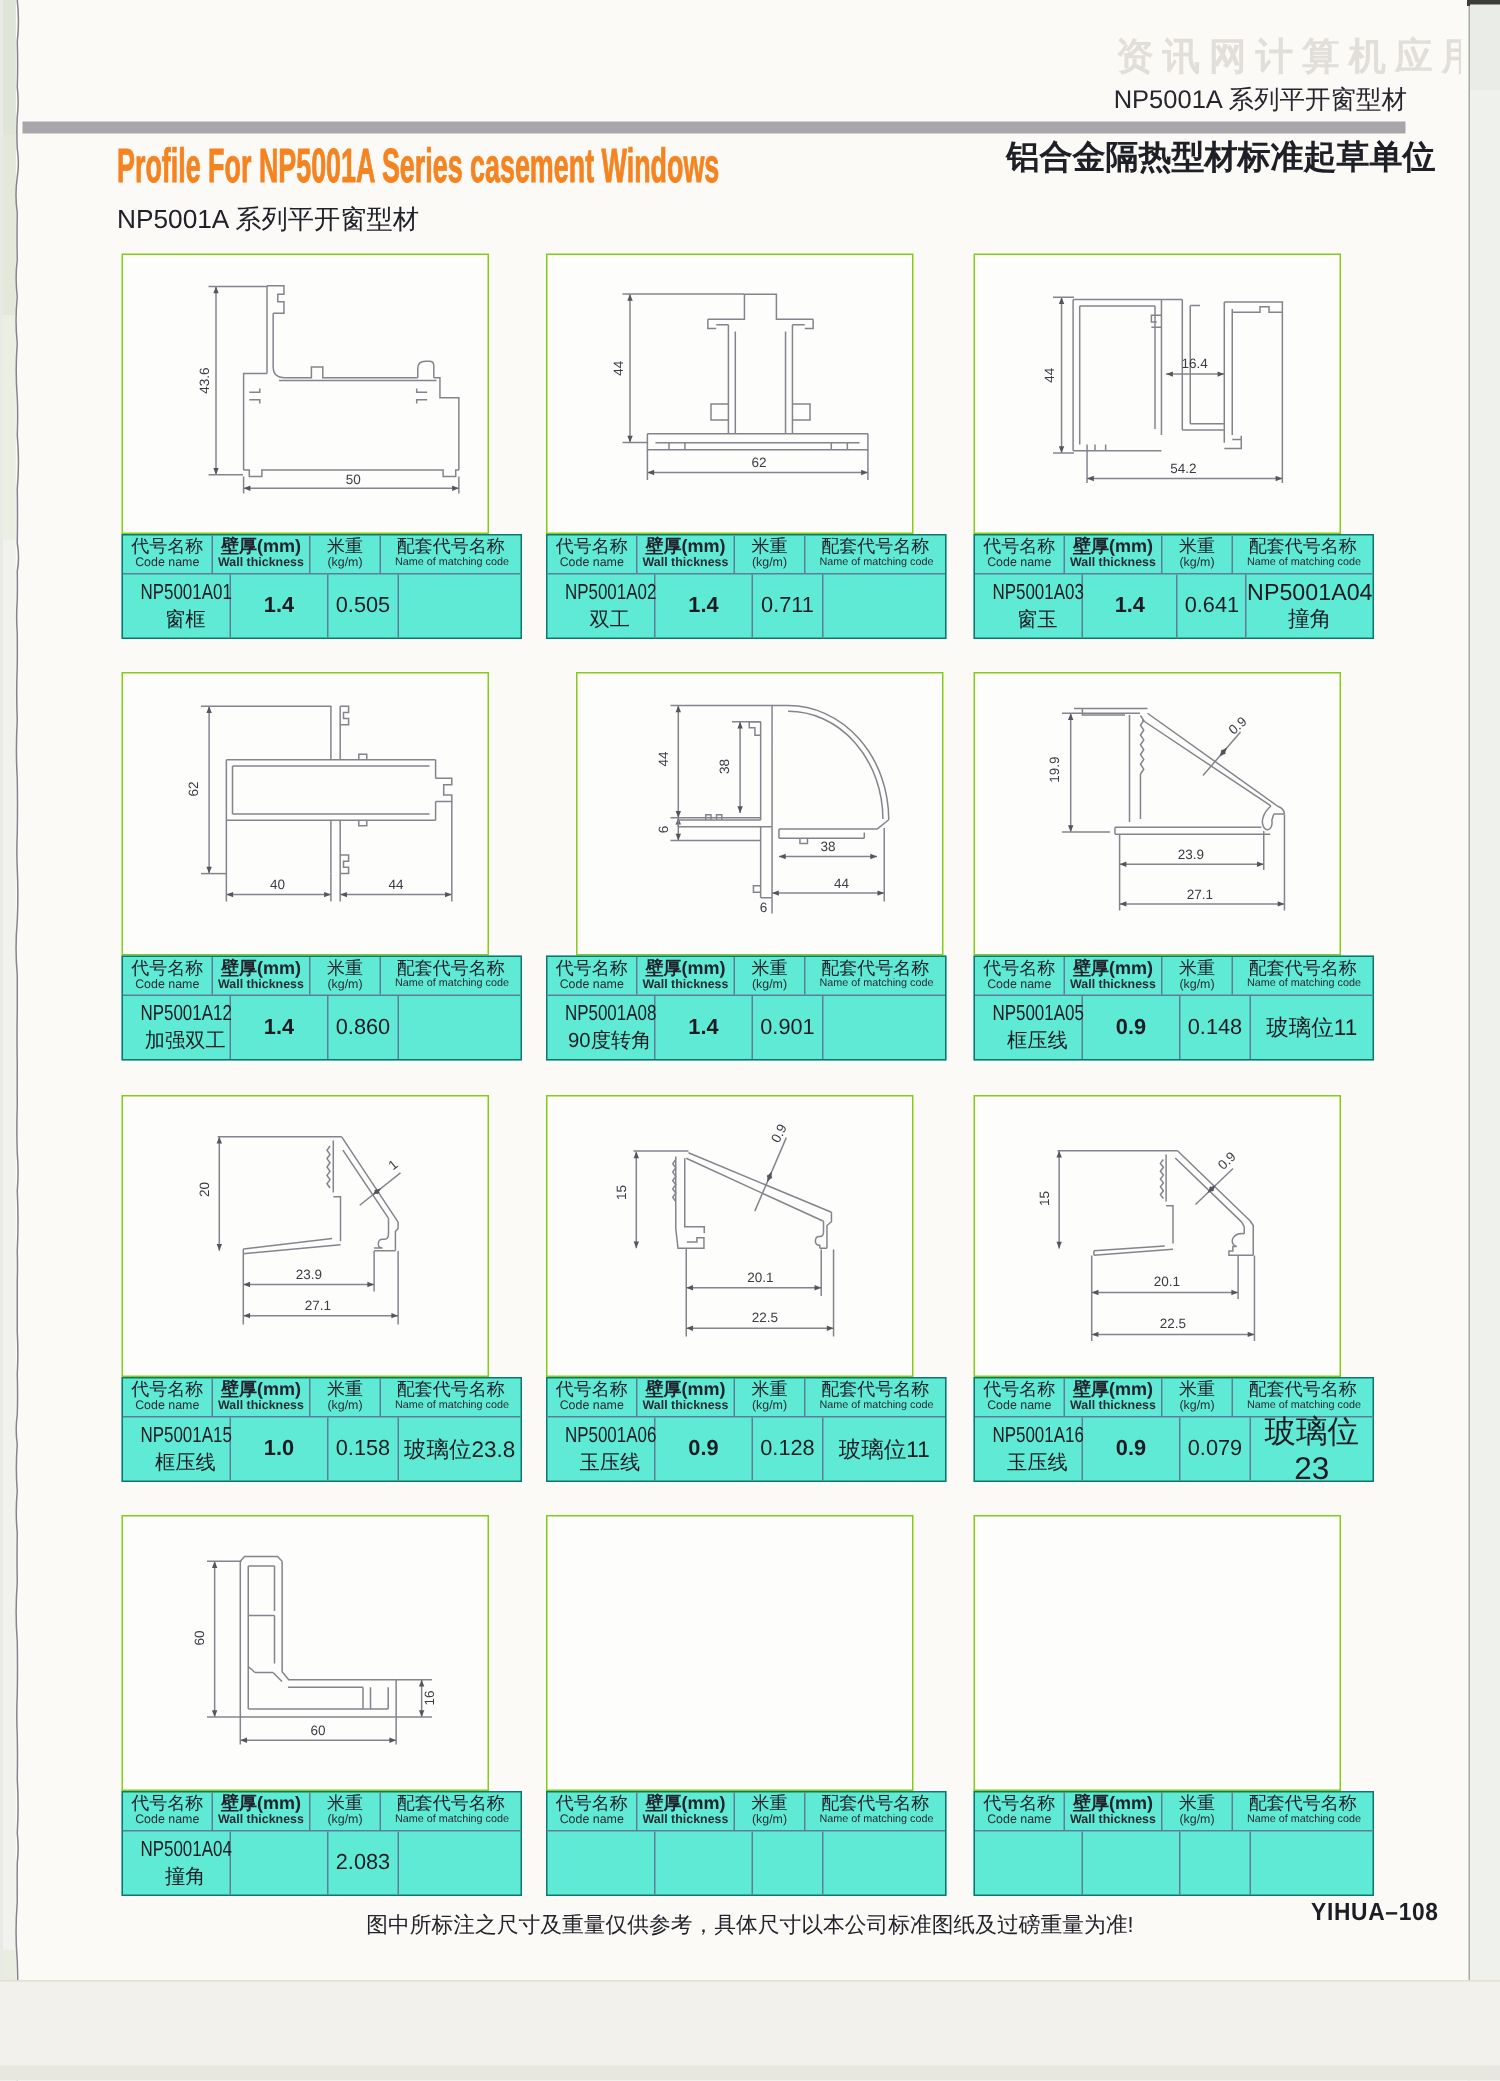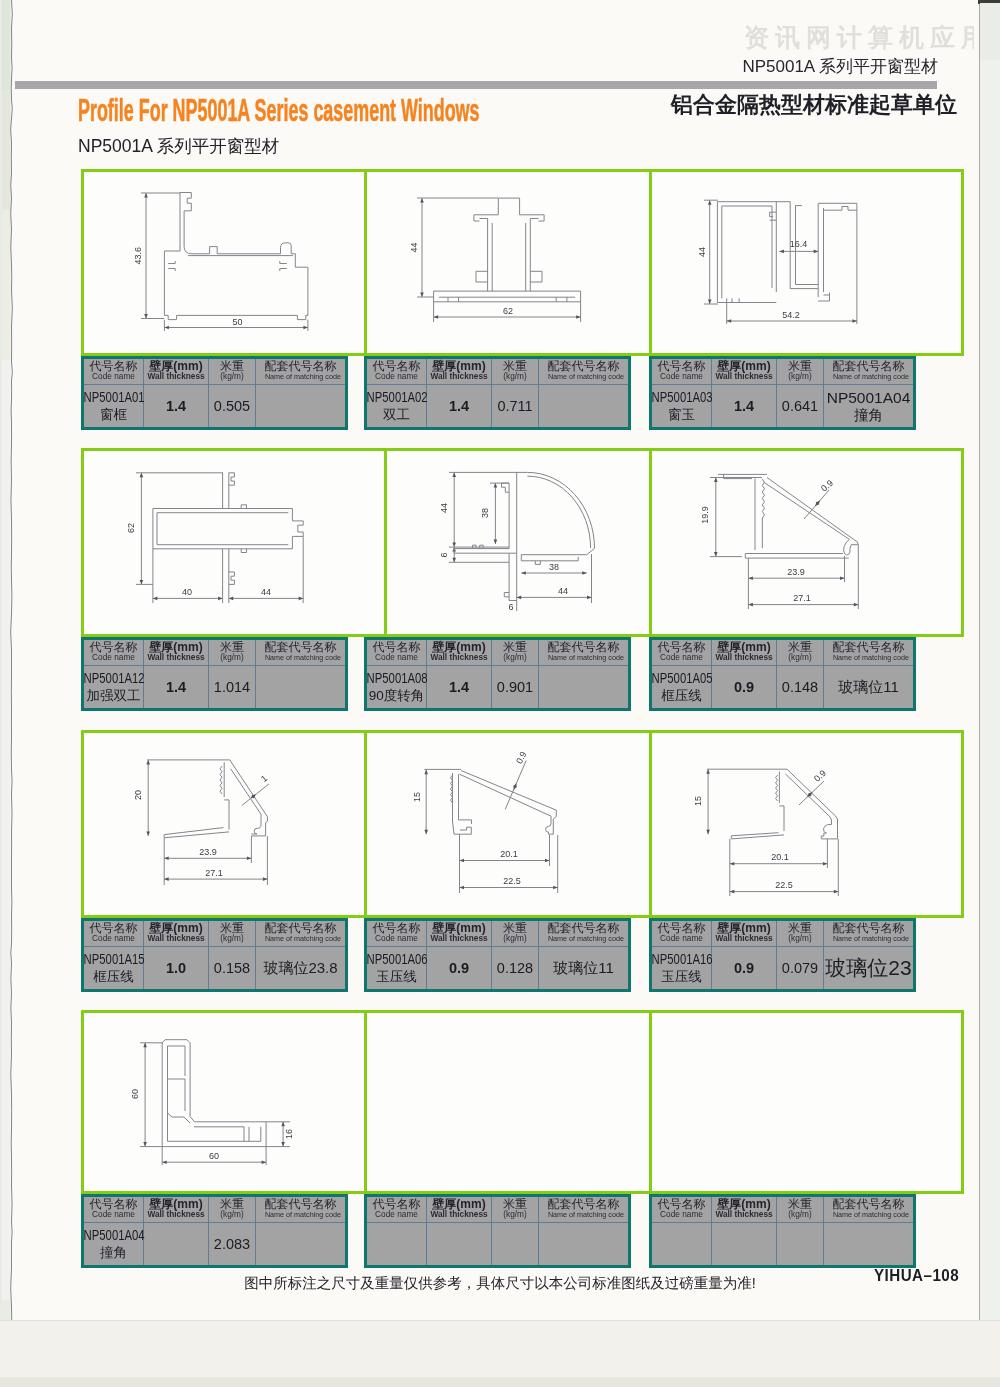--- a/index.html
+++ b/index.html
@@ -1,21 +1,21 @@
 <!DOCTYPE html>
 <html><head>
 <meta charset="utf-8">
 <style>
 html,body{margin:0;padding:0;}
 body{width:1000px;height:1387px;position:relative;background:#fbfaf7;font-family:"Liberation Sans",sans-serif;overflow:hidden;}
 .abs{position:absolute;}
-.draw{position:absolute;width:315px;border:3px solid #84cc16;background:#fdfdfb;box-sizing:border-box;}
-.tb{position:absolute;width:267px;box-sizing:border-box;border:3px solid #0f766e;background:#a3a3a3;}
+.draw{position:absolute;width:245px;border:1px solid #84cc16;background:#fdfdfb;box-sizing:border-box;}
+.tb{position:absolute;width:267px;box-sizing:border-box;border:1px solid #0f766e;background:#5eead4;}
 .hrow{height:25px;border-bottom:1px solid #5e7e97;display:flex;}
-.drow{display:flex;}
+.drow{display:flex;padding-left:12px;}
 .hc{box-sizing:border-box;border-right:1px solid #5e7e97;text-align:center;color:#23232e;overflow:hidden;}
 .hc:last-child,.dc:last-child{border-right:none;}
 .dc{box-sizing:border-box;border-right:1px solid #5e7e97;text-align:center;color:#1b1b24;display:flex;flex-direction:column;justify-content:center;}
 .w1{width:60px;}.w2{width:65px;font-weight:bold;}.w3{width:47px;}.w4{flex:1;}
 .cn{font-size:12px;line-height:13px;margin-top:1px;letter-spacing:0;}
 .en{font-size:9px;line-height:9px;transform:scale(0.92);transform-origin:center top;color:#2a2a35;}
 .en4{font-size:9px;line-height:9px;transform:scale(0.80);transform-origin:center top;color:#2a2a35;white-space:nowrap;}
 .code{font-size:14.5px;line-height:17px;}
 .code span{display:inline-block;margin-left:-9px;transform:scaleX(0.78);transform-origin:center;white-space:nowrap;}
 .codeb{font-size:15.5px;line-height:18px;}
@@ -253,21 +253,21 @@
         <div class="cn">配套代号名称</div>
         <div class="en4">Name of matching code</div>
       </div>
     </div>
     <div class="drow" style="height:42px">
       <div class="dc w1">
         <div class="code"><span>NP5001A12</span></div>
         <div class="cjk">加强双工</div>
       </div>
       <div class="dc w2 num">1.4</div>
-      <div class="dc w3 num">1.014</div>
+      <div class="dc w3 num">0.860</div>
       <div class="dc w4"></div>
     </div>
   </div>
 
 <div class="draw" style="left:384px;top:448px;height:189px">
     <svg width="267" height="187" viewBox="0 0 267 187">
       <line x1="67.2" y1="21.4" x2="67.2" y2="96.1"></line>
       <polygon points="67.2,21.4 65.4,25.9 69.0,25.9"></polygon>
       <polygon points="67.2,96.1 69.0,91.6 65.4,91.6"></polygon>
       <text transform="translate(60,57) rotate(-90)" text-anchor="middle">44</text>

